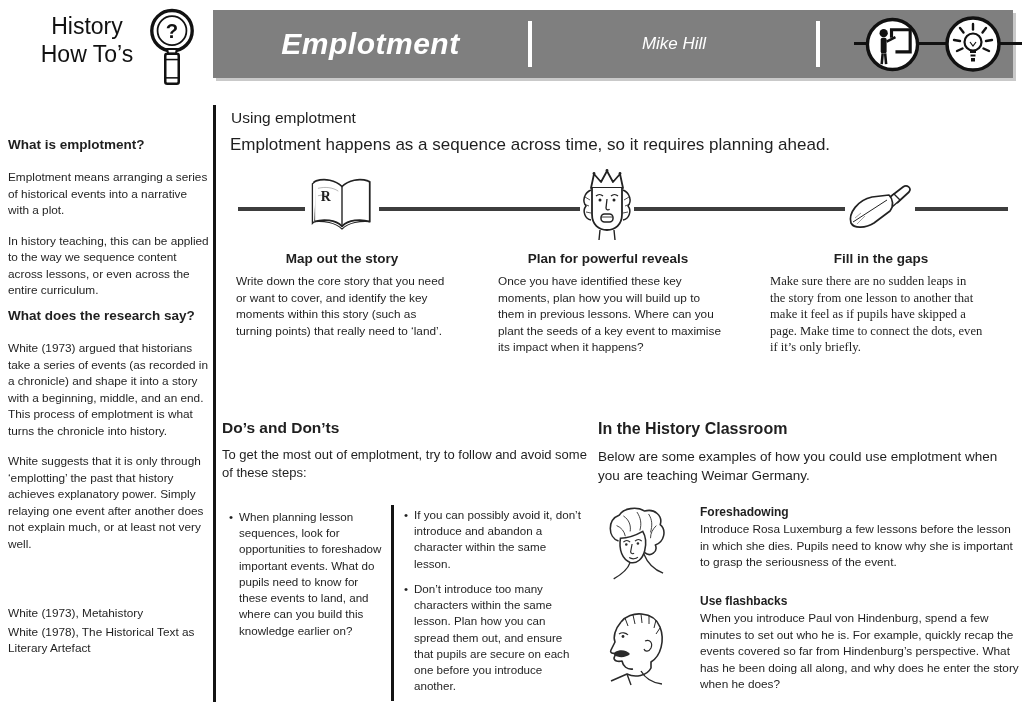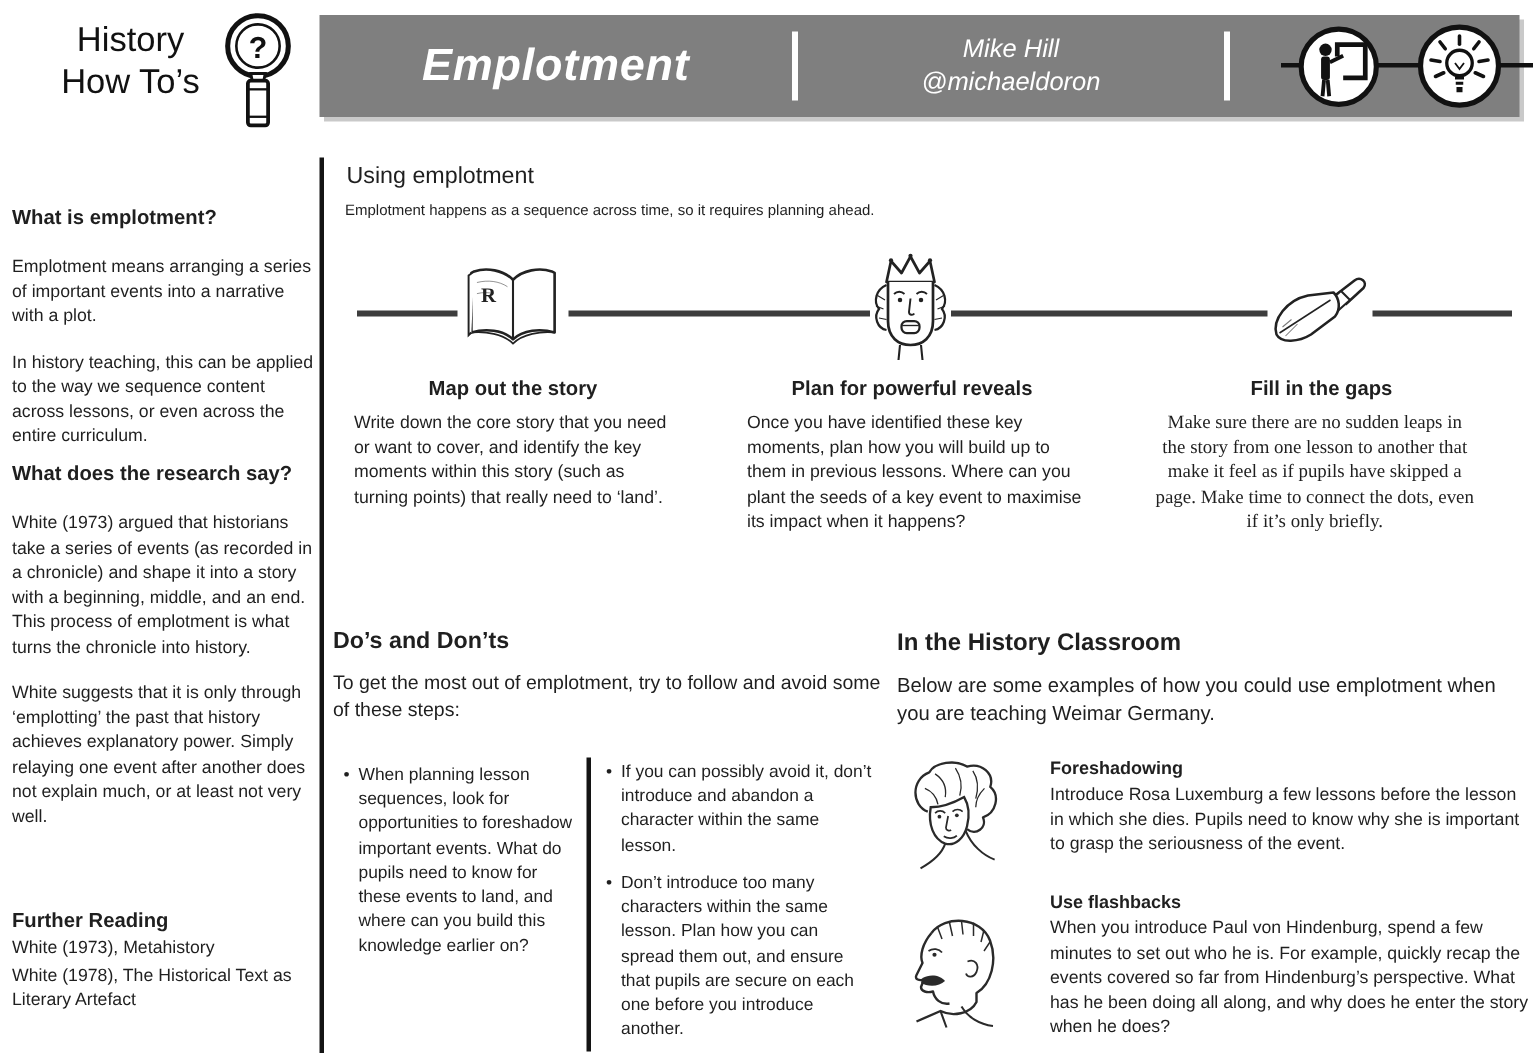--- a/index.html
+++ b/index.html
@@ -37,34 +37,34 @@
   .sb-heading { font-size:13.5px; font-weight:bold; margin-bottom:17px; }
   .sb3 .sb-heading { margin-bottom:3px; }
   .sb-para { font-size:11.8px; line-height:1.4; margin-bottom:14px; }
   .sb-read { font-size:11.8px; line-height:1.35; margin-bottom:3px; }
 
   .vdivider-main { left:213px; top:105px; width:3px; height:597px; background:#141414; }
   .vdivider-dd { left:391px; top:505px; width:2.5px; height:196px; background:#141414; }
 
   
   .using-heading { left:231px; top:109px; font-size:15.5px; font-weight:normal; }
-  .using-sub { left:230px; top:135px; font-size:10px; }
+  .using-sub { left:230px; top:135px; font-size:17px; }
   .timeline-line { left:238px; top:207px; width:770px; height:4px; background:#3d3d3d; }
   .step-icon { background:#fff; }
   .icon-book { left:305px; top:175px; width:74px; height:60px; }
   .icon-monarch { left:580px; top:167px; width:54px; height:81px; }
   .icon-trowel { left:845px; top:182px; width:70px; height:50px; }
   .step-label { top:251px; width:200px; text-align:center;
     font-size:13.5px; font-weight:bold; }
   .label-1 { left:242px; } .label-2 { left:508px; } .label-3 { left:781px; }
   .step-text { top:273px; font-size:11.8px; line-height:1.4; }
   .text-1 { left:236px; width:214px; }
   .text-2 { left:498px; width:224px; }
   .text-3 { left:770px; width:213px; font-family:"Liberation Serif", serif;
-    font-size:12.6px; line-height:1.32;text-align:center; }
+    font-size:12.6px; line-height:1.32; }
 
   
   .dd-heading { left:222px; top:419px; font-size:15.5px; font-weight:bold; }
   .dd-sub { left:222px; top:446px; width:366px; font-size:13px; line-height:1.38; }
   .dd-col { top:509px; font-size:11.6px; line-height:1.4; }
   .dd-left { left:228px; width:158px; }
   .dd-right { left:403px; width:178px; top:507px; }
   .bullet { position:relative; padding-left:11px; margin-bottom:9px; }
   .bullet::before { content:"•"; position:absolute; left:1px; top:0; }
 
@@ -101,21 +101,20 @@
     <line x1="20" y1="55" x2="34" y2="55" stroke="#111" stroke-width="1.6"></line>
     <line x1="20" y1="74" x2="34" y2="74" stroke="#111" stroke-width="1.6"></line>
   </svg>
 </div>
 
 <div class="abs banner">
   <div class="banner-title">Emplotment</div>
   <div class="banner-divider"></div>
   <div class="banner-author">
     <div>Mike Hill</div>
-    <div>@michaeldoron</div>
   </div>
   <div class="banner-divider"></div>
   <div class="banner-icons">
     <div class="banner-connector"></div>
     <div class="hdr-circle" style="left:45px; top:7px; width:55px; height:55px;">
       <svg viewBox="0 0 56 56">
         <circle cx="28" cy="28" r="25.5" fill="#fff" stroke="#111" stroke-width="3.5"></circle>
         <circle cx="19" cy="16.5" r="4.2" fill="#111"></circle>
         <rect x="16" y="21" width="6" height="16" rx="2" fill="#111"></rect>
         <line x1="18" y1="37" x2="17" y2="48" stroke="#111" stroke-width="2.6"></line>
@@ -139,32 +138,31 @@
         <line x1="48" y1="25" x2="42" y2="26" stroke="#111" stroke-width="2.4" stroke-linecap="round"></line>
         <line x1="13" y1="36" x2="18.5" y2="33.5" stroke="#111" stroke-width="2.4" stroke-linecap="round"></line>
         <line x1="45" y1="36" x2="39.5" y2="33.5" stroke="#111" stroke-width="2.4" stroke-linecap="round"></line>
       </svg>
     </div>
   </div>
 </div>
 
 <div class="abs sb-section sb1">
   <div class="sb-heading">What is emplotment?</div>
-  <div class="sb-para">Emplotment means arranging a series of important events into a narrative with a plot.</div>
+  <div class="sb-para">Emplotment means arranging a series of historical events into a narrative with a plot.</div>
   <div class="sb-para">In history teaching, this can be applied to the way we sequence content across lessons, or even across the entire curriculum.</div>
 </div>
 
 <div class="abs sb-section sb2">
   <div class="sb-heading">What does the research say?</div>
   <div class="sb-para">White (1973) argued that historians take a series of events (as recorded in a chronicle) and shape it into a story with a beginning, middle, and an end. This process of emplotment is what turns the chronicle into history.</div>
   <div class="sb-para">White suggests that it is only through ‘emplotting’ the past that history achieves explanatory power. Simply relaying one event after another does not explain much, or at least not very well.</div>
 </div>
 
 <div class="abs sb-section sb3">
-  <div class="sb-heading">Further Reading</div>
   <div class="sb-read">White (1973), Metahistory</div>
   <div class="sb-read">White (1978), The Historical Text as Literary Artefact</div>
 </div>
 
 <div class="abs vdivider-main"></div>
 
 <div class="abs using-heading">Using emplotment</div>
 <div class="abs using-sub">Emplotment happens as a sequence across time, so it requires planning ahead.</div>
 
 <div class="abs timeline-line"></div>

